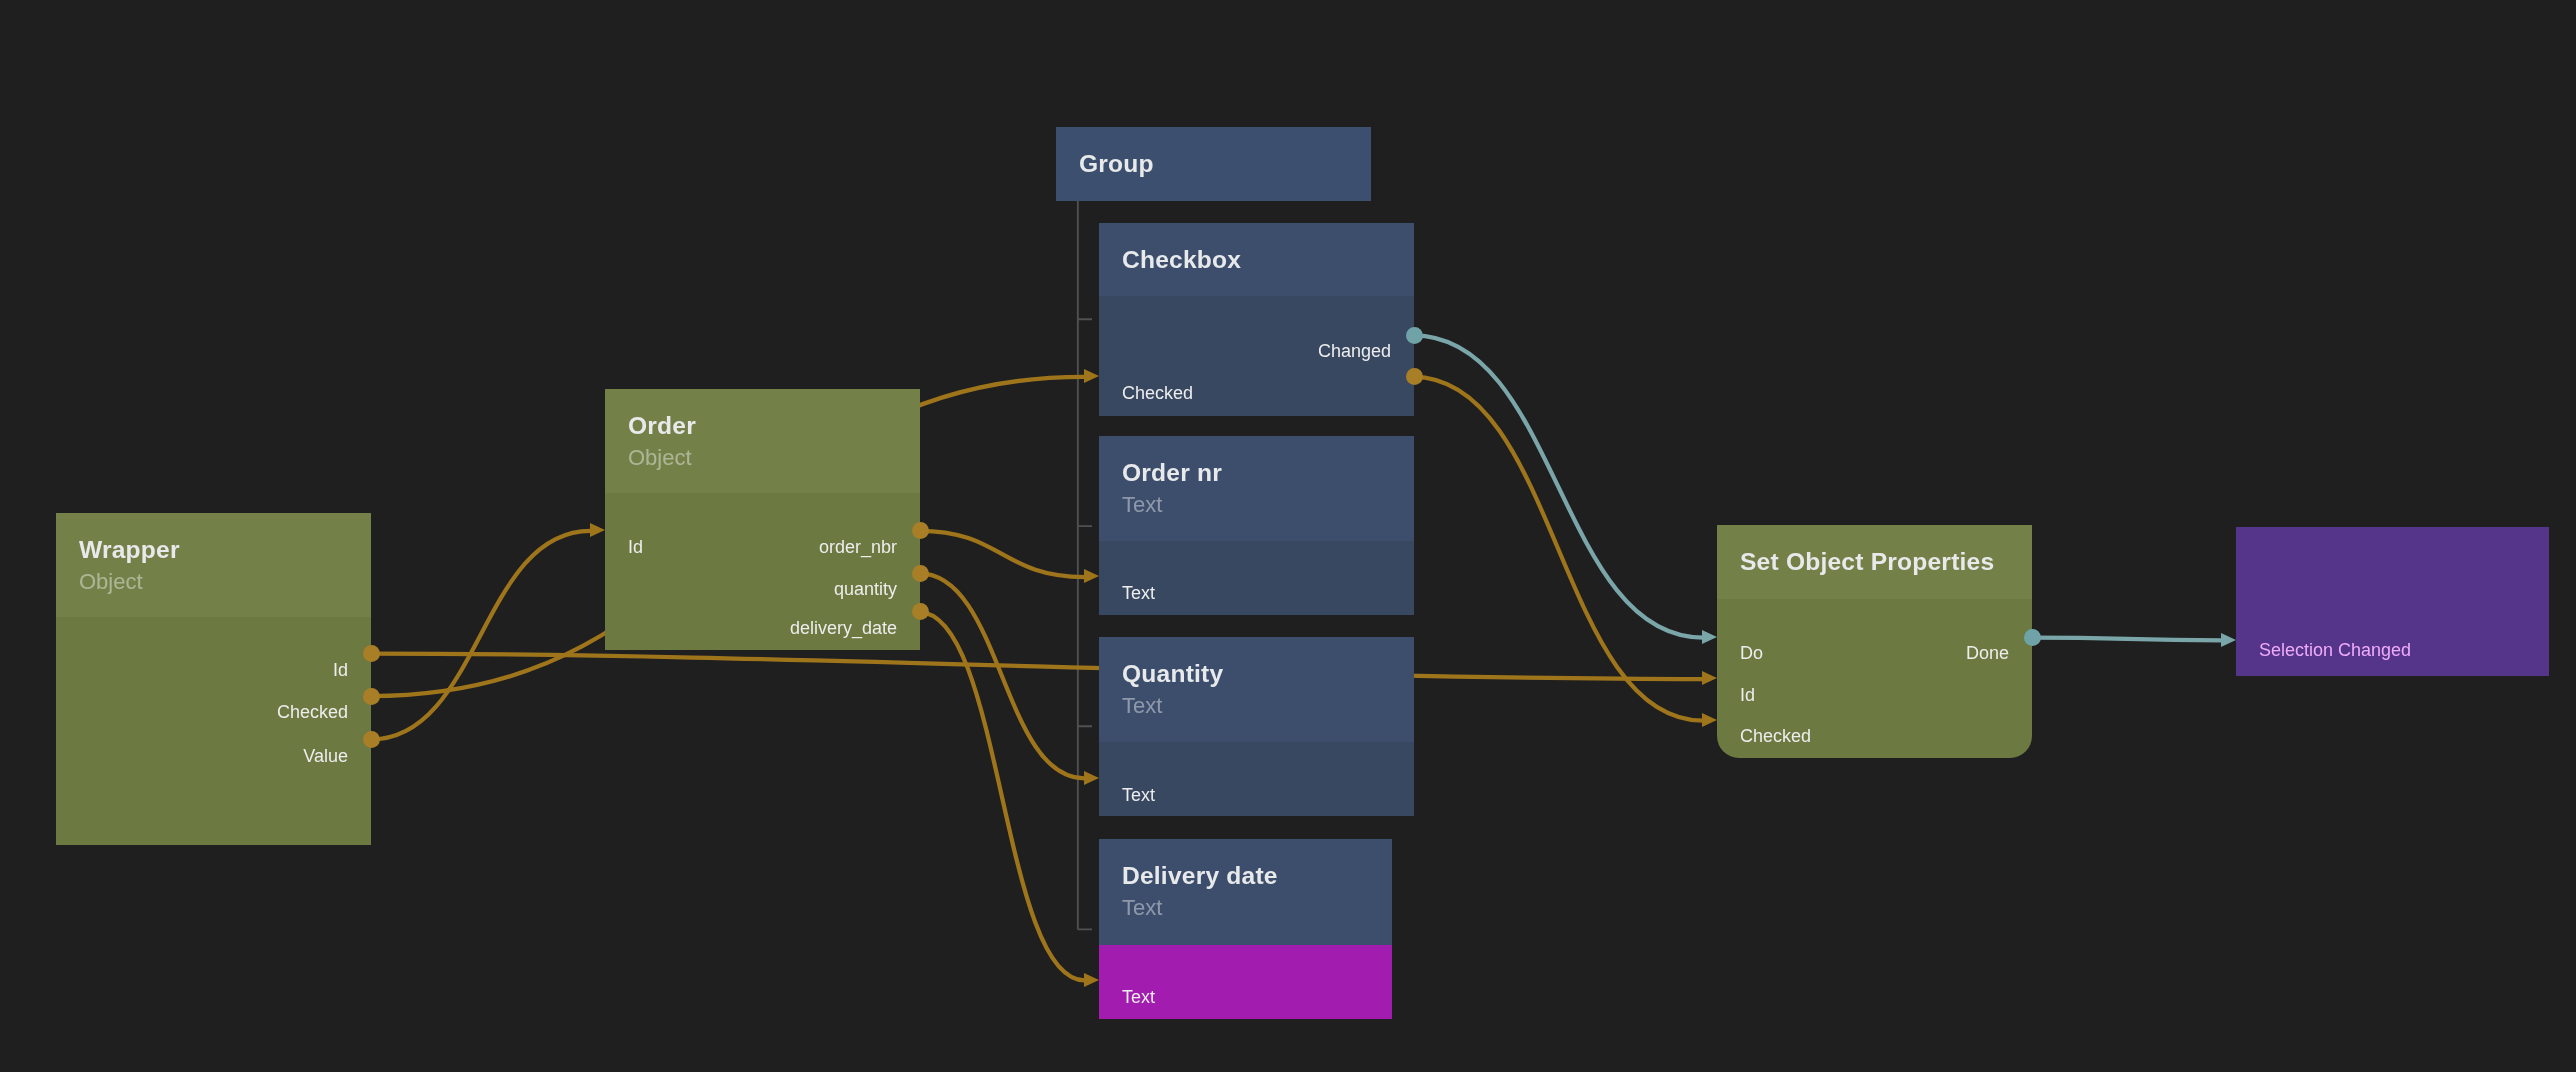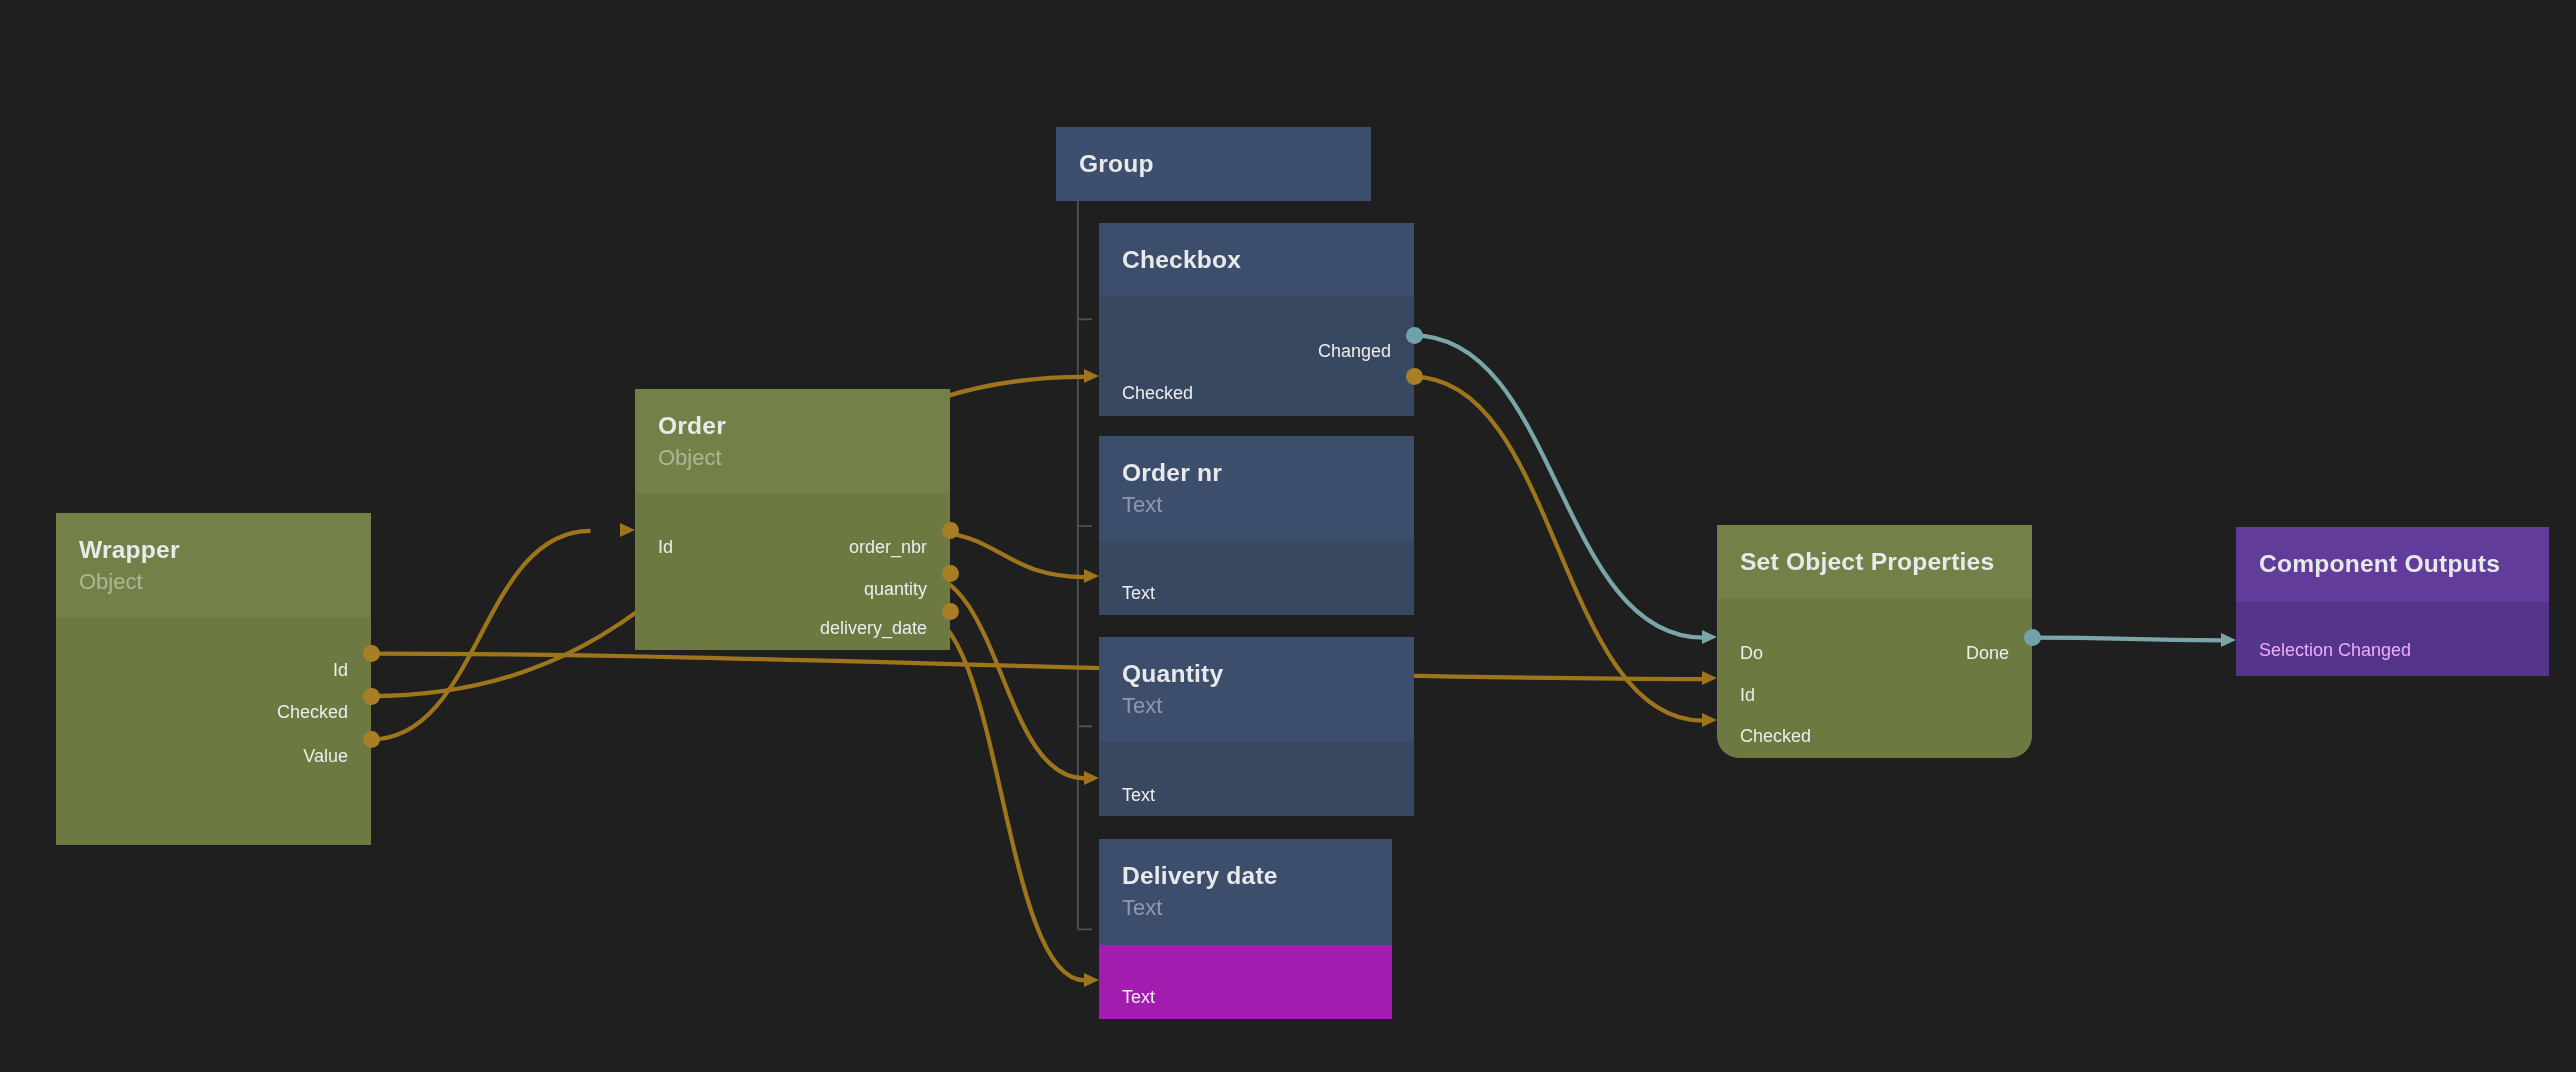--- a/index.html
+++ b/index.html
@@ -60,21 +60,21 @@
           <div class="node-title" style="color: rgb(231, 233, 234);">Wrapper</div>
           <div class="node-subtitle" style="color: rgba(255, 255, 255, 0.42);">Object</div>
         </div>
         <div class="port-label side-right" style="top: 126px; color: rgb(237, 237, 237);">Id</div>
         <span class="port-dot" style="top: 132px; background: rgb(168, 126, 39);"></span>
         <div class="port-label side-right" style="top: 168px; color: rgb(237, 237, 237);">Checked</div>
         <span class="port-dot" style="top: 175px; background: rgb(168, 126, 39);"></span>
         <div class="port-label side-right" style="top: 212px; color: rgb(237, 237, 237);">Value</div>
         <span class="port-dot" style="top: 218px; background: rgb(168, 126, 39);"></span>
       </div>
-      <div class="node" style="left: 635px; top: 389px; width: 315px; height: 261px; background: rgb(108, 122, 66);">
+      <div class="node" style="left: 605px; top: 389px; width: 315px; height: 261px; background: rgb(108, 122, 66);">
         <div class="node-header" style="height: 104px; background: rgb(115, 129, 72);">
           <div class="node-title" style="color: rgb(231, 233, 234);">Order</div>
           <div class="node-subtitle" style="color: rgba(255, 255, 255, 0.42);">Object</div>
         </div>
         <div class="port-label side-left" style="top: 127px; color: rgb(237, 237, 237);">Id</div>
         <span class="port-arrow" style="top: 134px; border-left-color: rgb(159, 117, 28);"></span>
         <div class="port-label side-right" style="top: 127px; color: rgb(237, 237, 237);">order_nbr</div>
         <span class="port-dot" style="top: 133px; background: rgb(168, 126, 39);"></span>
         <div class="port-label side-right" style="top: 169px; color: rgb(237, 237, 237);">quantity</div>
         <span class="port-dot" style="top: 176px; background: rgb(168, 126, 39);"></span>
@@ -127,21 +127,18 @@
         <div class="port-label side-left" style="top: 97px; color: rgb(237, 237, 237);">Do</div>
         <span class="port-arrow" style="top: 105px; border-left-color: rgb(122, 166, 170);"></span>
         <div class="port-label side-right" style="top: 97px; color: rgb(237, 237, 237);">Done</div>
         <span class="port-dot" style="top: 104px; background: rgb(111, 163, 168);"></span>
         <div class="port-label side-left" style="top: 139px; color: rgb(237, 237, 237);">Id</div>
         <span class="port-arrow" style="top: 146px; border-left-color: rgb(159, 117, 28);"></span>
         <div class="port-label side-left" style="top: 180px; color: rgb(237, 237, 237);">Checked</div>
         <span class="port-arrow" style="top: 188px; border-left-color: rgb(159, 117, 28);"></span>
       </div>
       <div class="node" style="left: 2236px; top: 527px; width: 313px; height: 149px; background: rgb(85, 53, 137);">
-        <div class="node-header" style="height: 75px; background: rgb(97, 60, 155);">
-          <div class="node-title" style="color: rgb(231, 233, 234);">Component Outputs</div>
-        </div>
         <div class="port-label side-left" style="top: 92px; color: #f0abfc;">Selection Changed</div>
         <span class="port-arrow" style="top: 106px; border-left-color: rgb(122, 166, 170);"></span>
       </div>
     </div>
 </div>
 
 
 </body></html>

